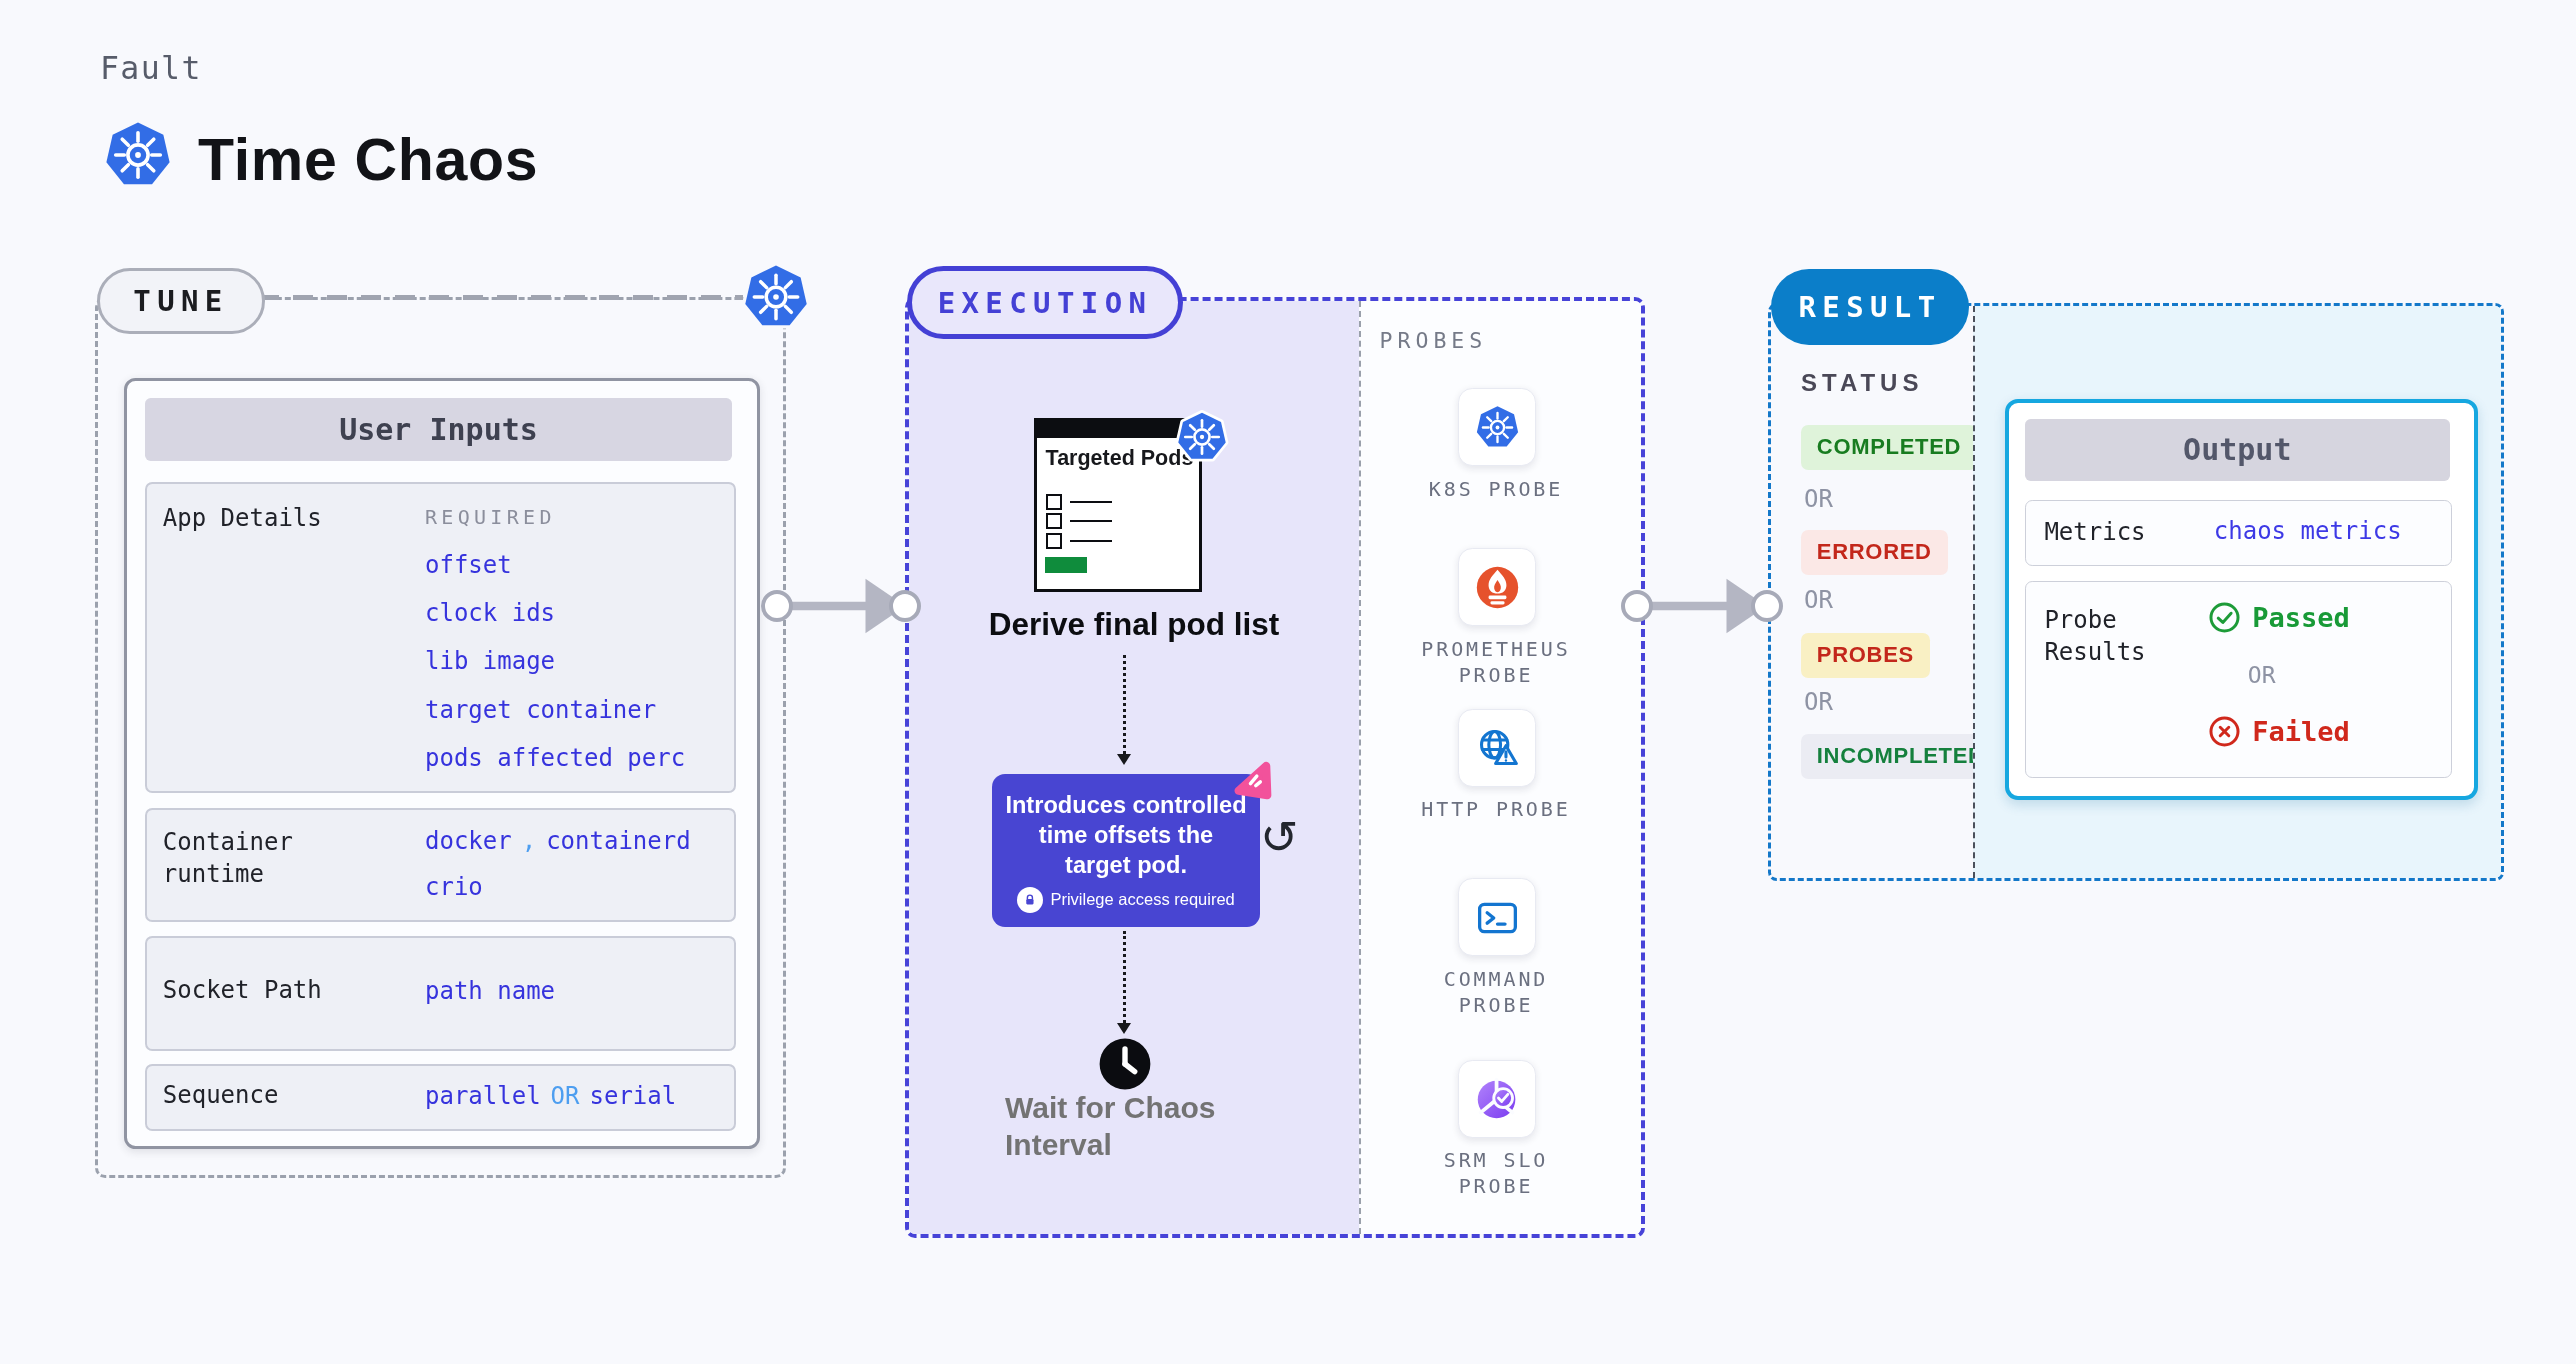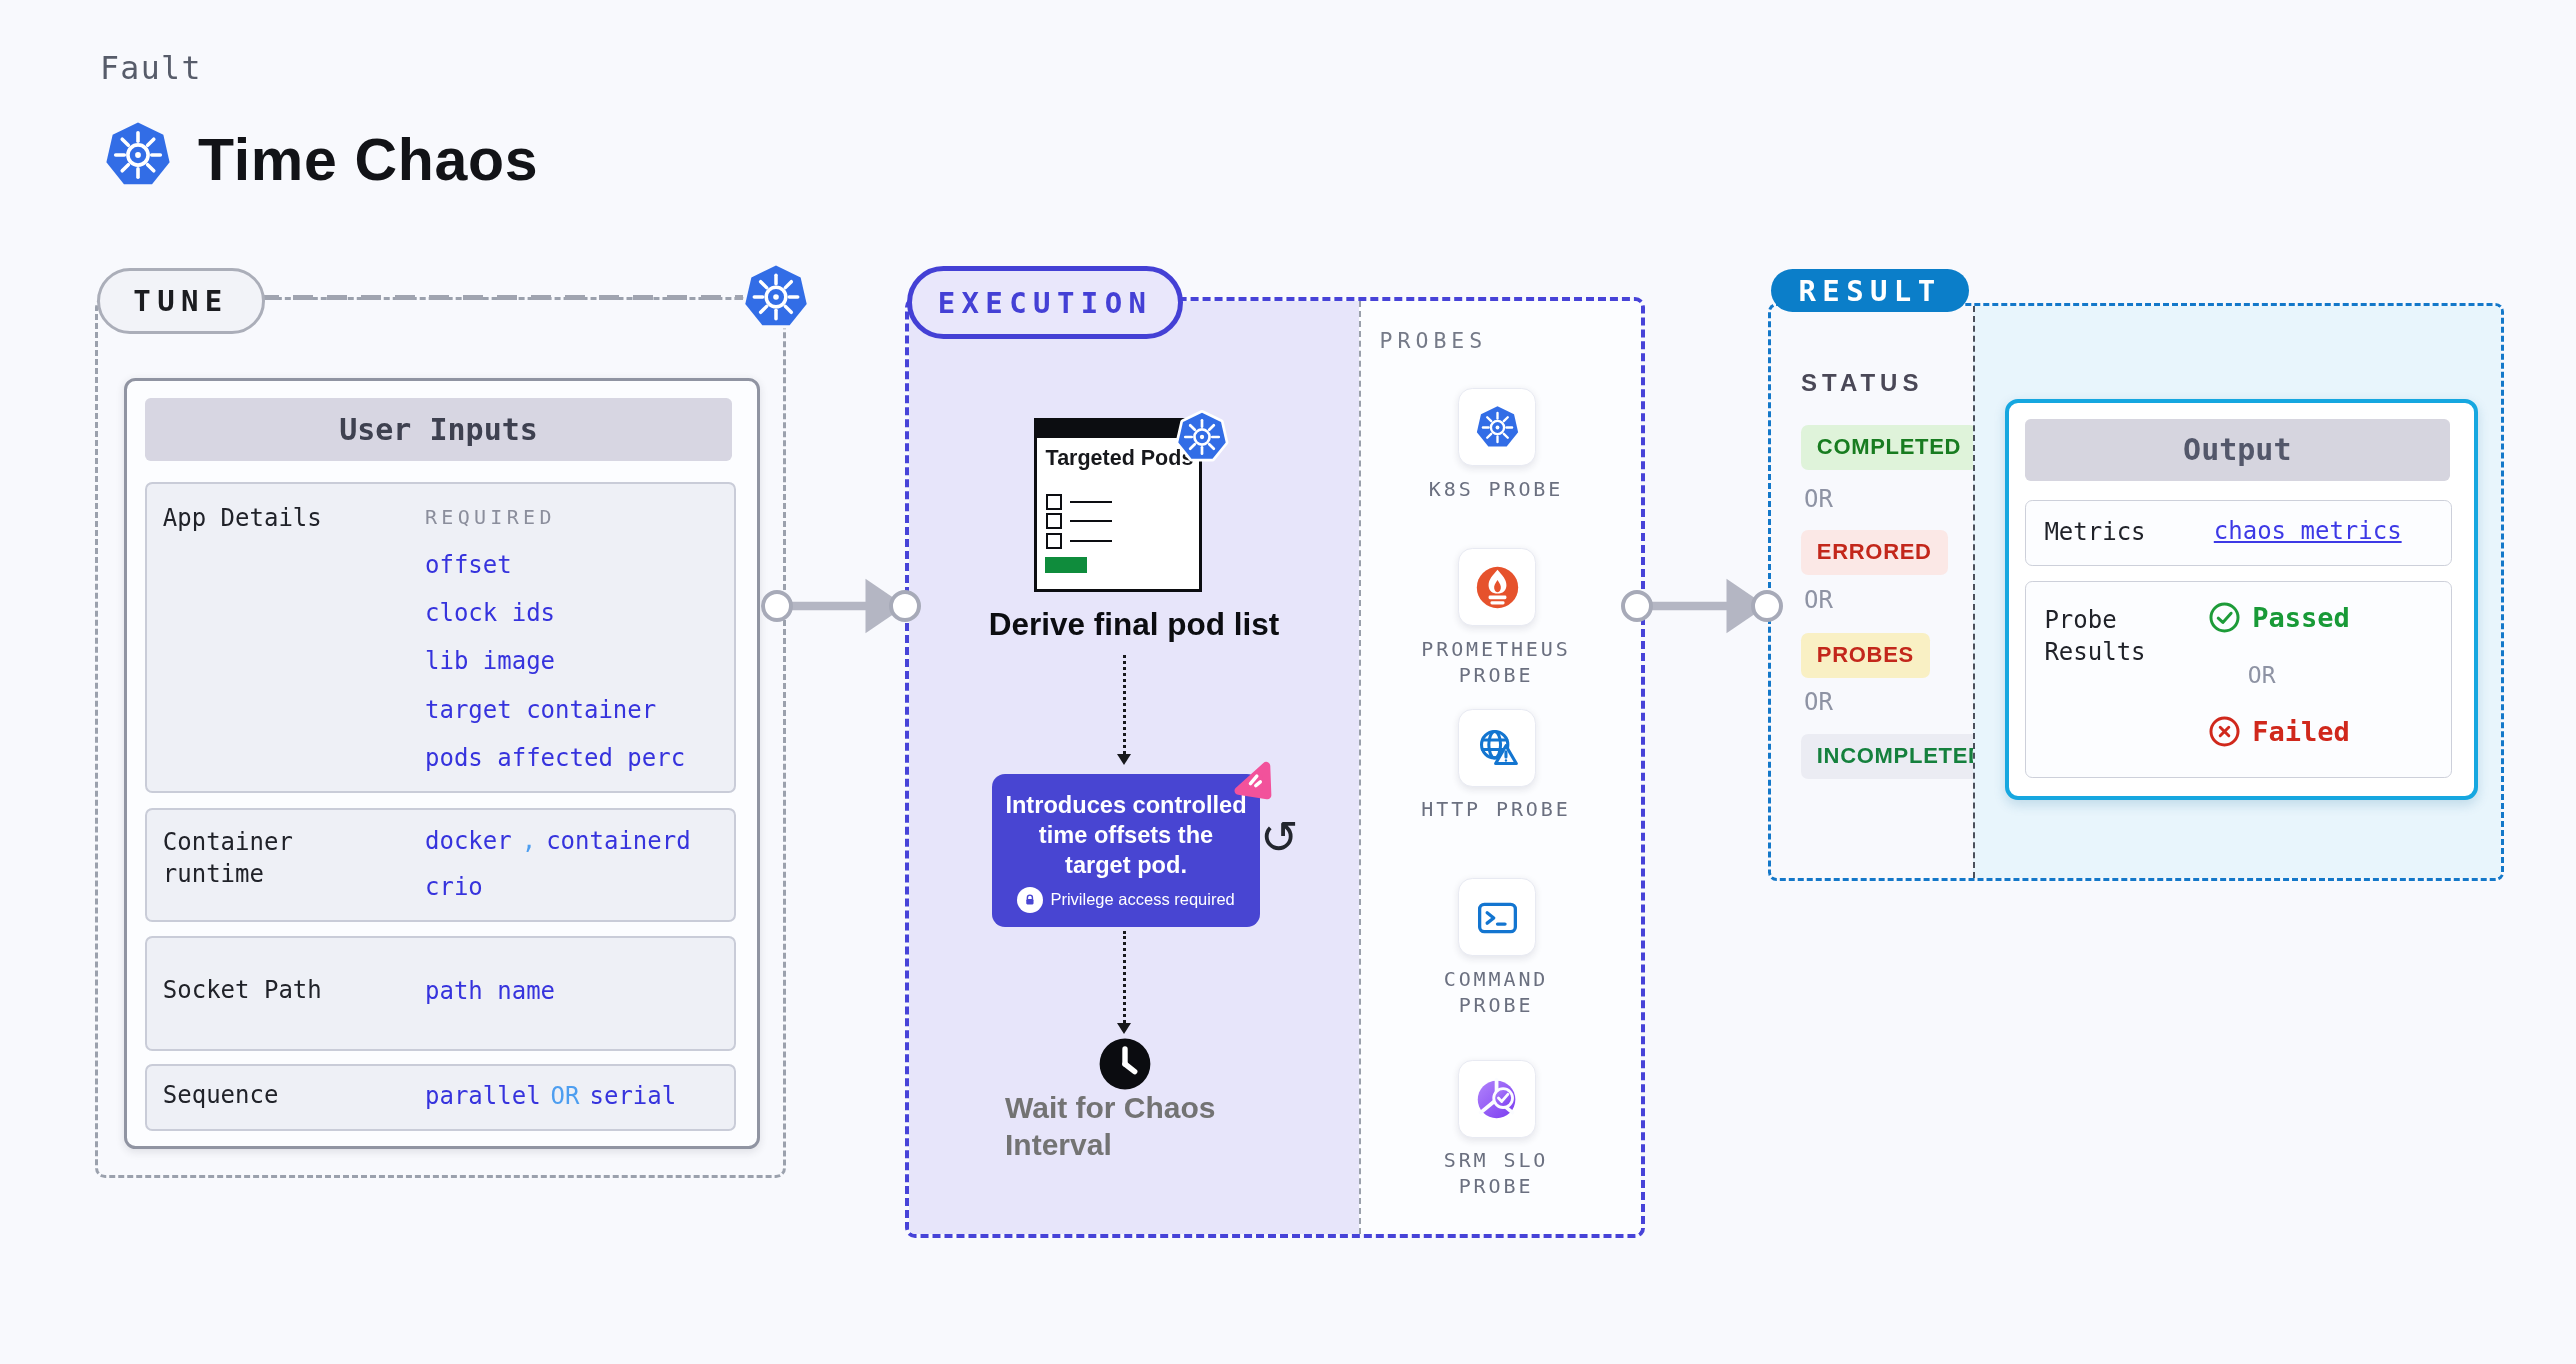--- a/index.html
+++ b/index.html
@@ -13,21 +13,21 @@
   .page-title{left:198px;top:126px;font-family:"Liberation Sans",sans-serif;font-weight:bold;
               font-size:59px;color:#121317;letter-spacing:0.7px;}
 
   
   .pill{display:flex;align-items:center;justify-content:center;border-radius:43px;
         font-weight:bold;font-size:29px;letter-spacing:6.4px;z-index:6;}
   .tune-pill{left:97px;top:268px;width:162px;height:60px;background:#f2f3f8;
              border:3.6px solid #abaeb9;color:#1b1c20;}
   .exec-pill{left:907px;top:266px;width:266px;height:63px;background:#e9e7fb;
              border:5px solid #4440d5;color:#4440d5;}
-  .result-pill{left:1771px;top:269px;width:198px;height:43px;background:#0b7ec9;color:#ffffff;}
+  .result-pill{left:1771px;top:269px;width:198px;height:76px;background:#0b7ec9;color:#ffffff;}
 
   
   .tune-box{left:95px;top:297px;width:685px;height:875px;border:3.6px dashed #9ba1ad;border-radius:10px;}
   .tune-connector{left:259px;top:295px;width:484px;height:5px;
       background:repeating-linear-gradient(90deg,#a0a4b0 0 20px,transparent 20px 34px);z-index:5;}
   .k8s-corner{left:741px;top:262px;width:70px;height:70px;z-index:7;}
 
   .exec-box{left:905px;top:297px;width:732px;height:933px;border:4.3px dashed #4743d8;
             border-radius:10px;display:flex;overflow:hidden;}
   .exec-flow{width:450px;background:#e7e5fa;position:relative;}
@@ -121,21 +121,21 @@
   .output-panel{position:absolute;left:30px;top:93px;width:465px;height:393px;background:#ffffff;
                 border:4.3px solid #16a7e0;border-radius:13px;box-shadow:0 4.3px 11.5px rgba(10,100,150,.18);}
   .op-header{position:absolute;left:15.8px;top:15.8px;width:425px;height:62px;background:#d6d5df;border-radius:5.7px;
              display:flex;align-items:center;justify-content:center;font-size:30px;font-weight:bold;color:#53576a;}
   .op-row{position:absolute;left:15.8px;width:425px;background:#fcfdff;border:1.4px solid #cdd0da;border-radius:7.2px;}
   .op-metrics{top:97px;height:64px;}
   .op-probe{top:178px;height:195px;}
   .op-lbl{position:absolute;left:18.6px;font-size:24px;color:#202229;line-height:31.5px;}
   .op-lbl-m{top:15.8px;}
   .op-lbl-p{top:23px;width:122px;}
-  .op-value{position:absolute;left:188px;top:15.8px;font-size:24px;color:#3d39e6;text-decoration:underline;}
+  .op-value{position:absolute;left:188px;top:15.8px;font-size:24px;color:#3d39e6;}
   .res-row{position:absolute;left:182px;display:flex;align-items:center;gap:11.5px;
            font-weight:bold;font-size:27px;}
   .res-row svg{width:33px;height:33px;}
   .passed-row{top:18.6px;color:#189a37;}
   .failed-row{top:133px;color:#d0281c;}
   .or2{position:absolute;left:222px;top:80px;font-size:23px;color:#8e93a4;}
 </style>
 </head>
 <body>
 

